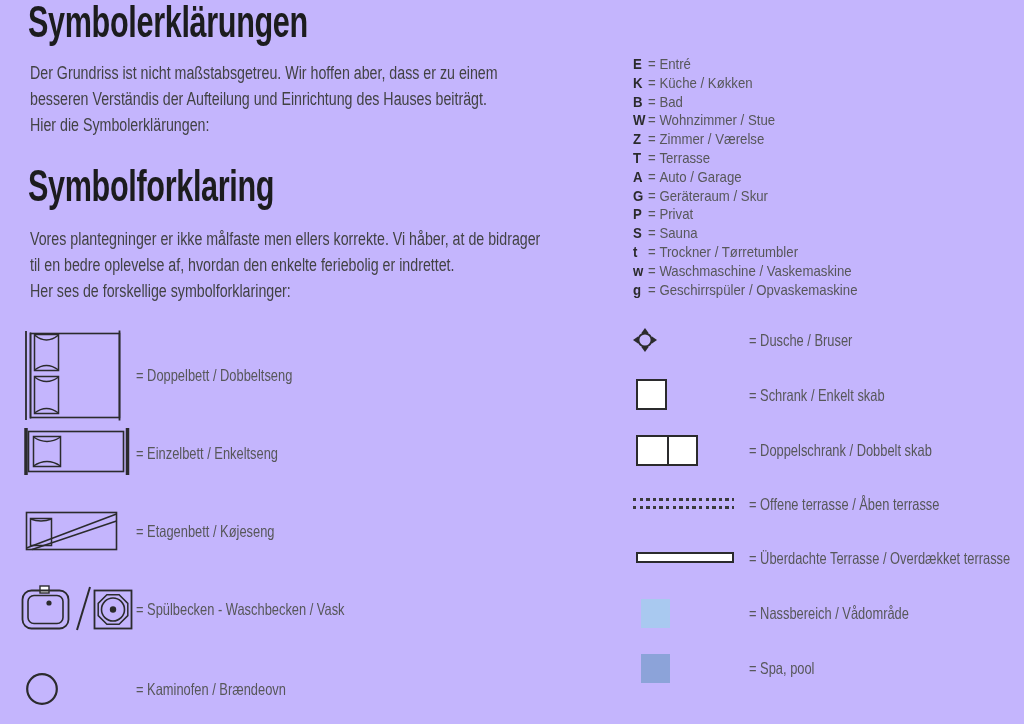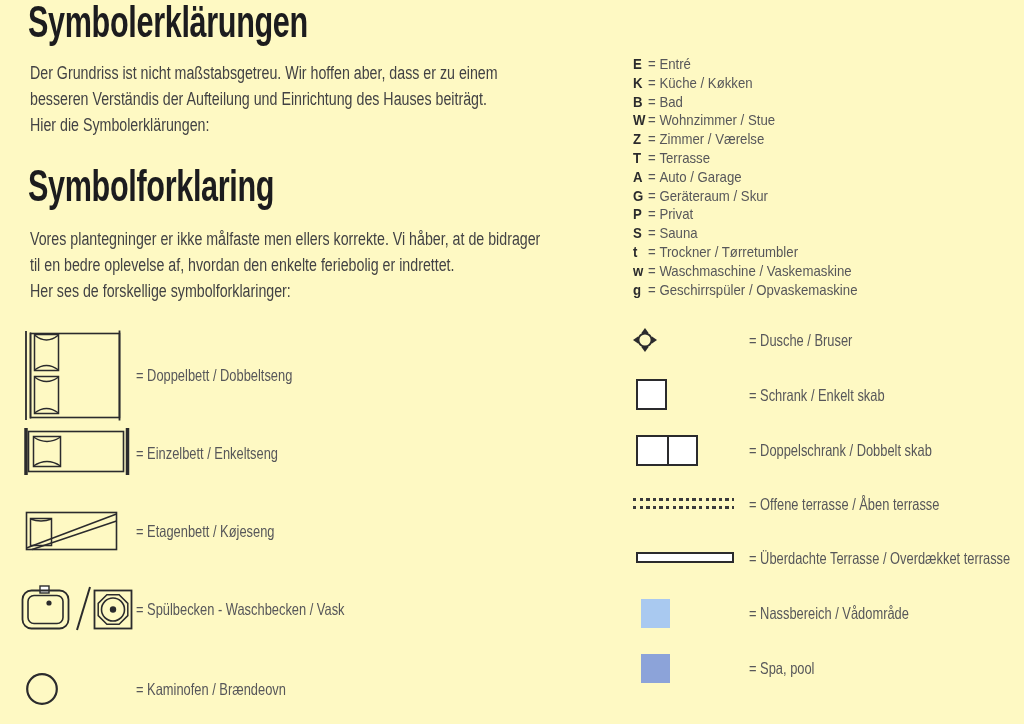--- a/index.html
+++ b/index.html
@@ -1,17 +1,17 @@
 <!DOCTYPE html>
 <html><head>
 <meta charset="utf-8">
 <style>
   html,body{margin:0;padding:0;background:#fff;}
   .page{
-    position:relative;width:1024px;height:724px;background:#fef9c3;
+    position:relative;width:1024px;height:724px;background:#c4b5fd;
     font-family:"Liberation Sans",sans-serif;overflow:hidden;
   }
   .h{
     position:absolute;margin:0;color:#1c1c1e;font-weight:700;
     font-size:45px;line-height:48px;letter-spacing:-0.5px;
     transform:scaleX(0.68);transform-origin:0 0;white-space:nowrap;
   }
   .para{
     position:absolute;color:#424244;font-size:18px;line-height:26px;
     transform:scaleX(0.79);transform-origin:0 0;white-space:nowrap;

